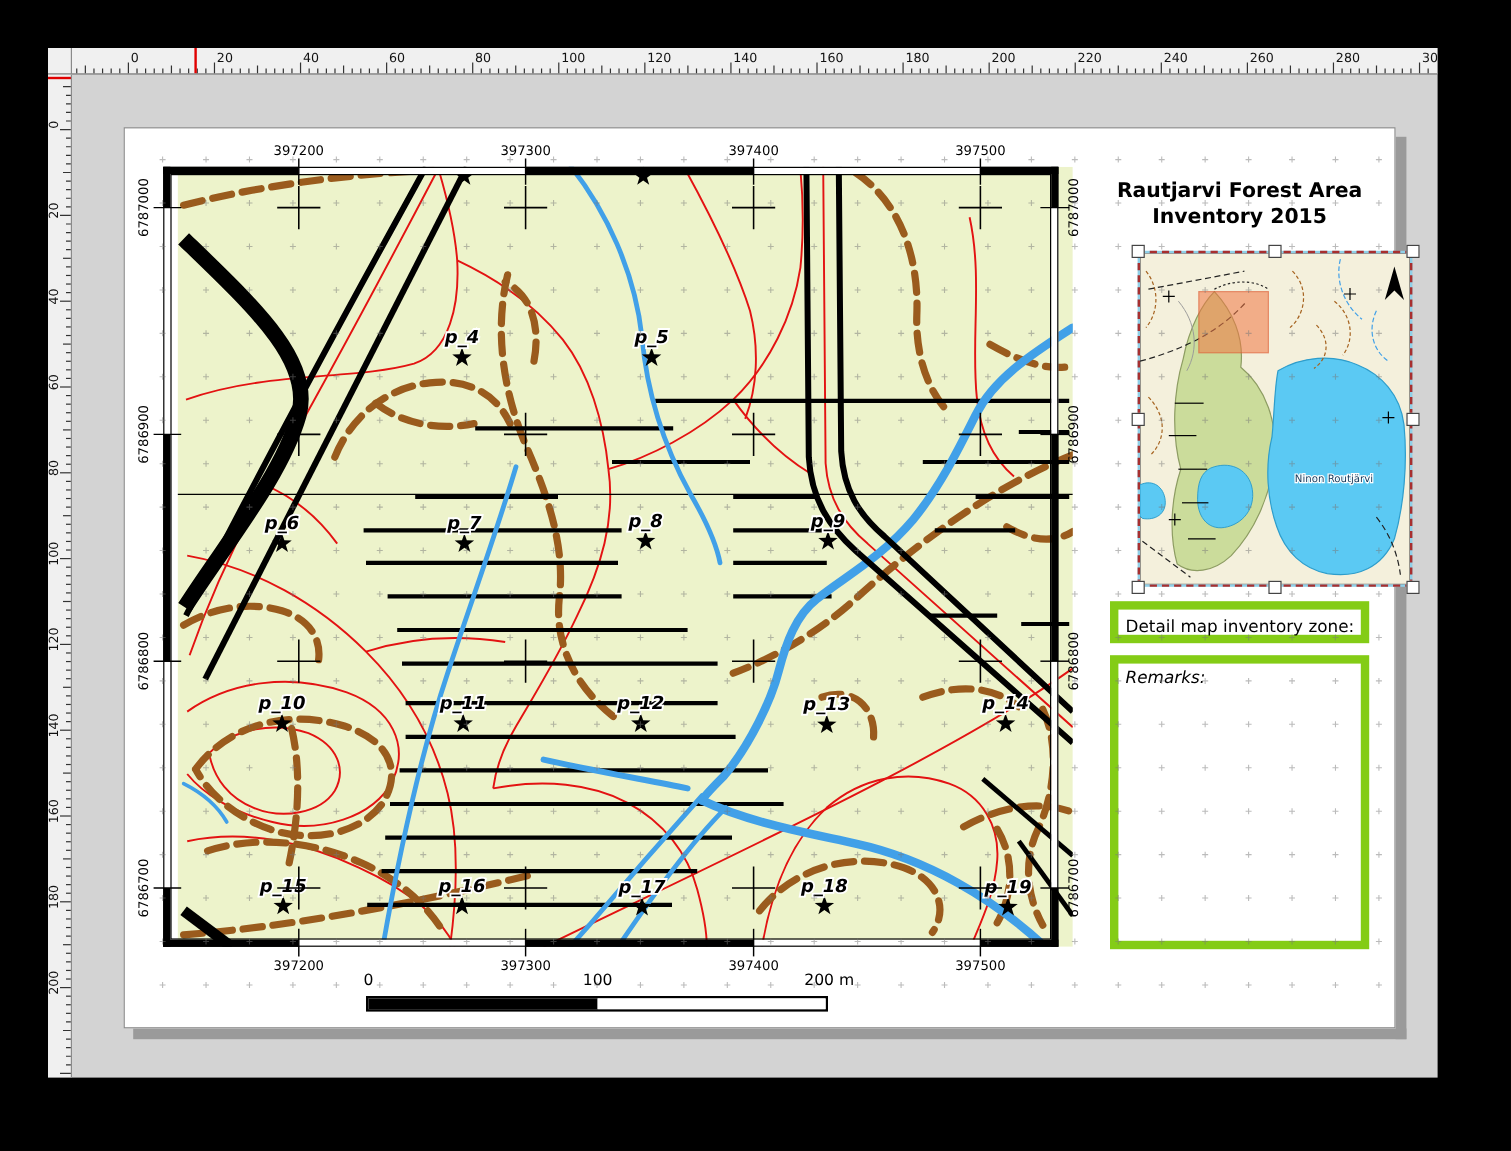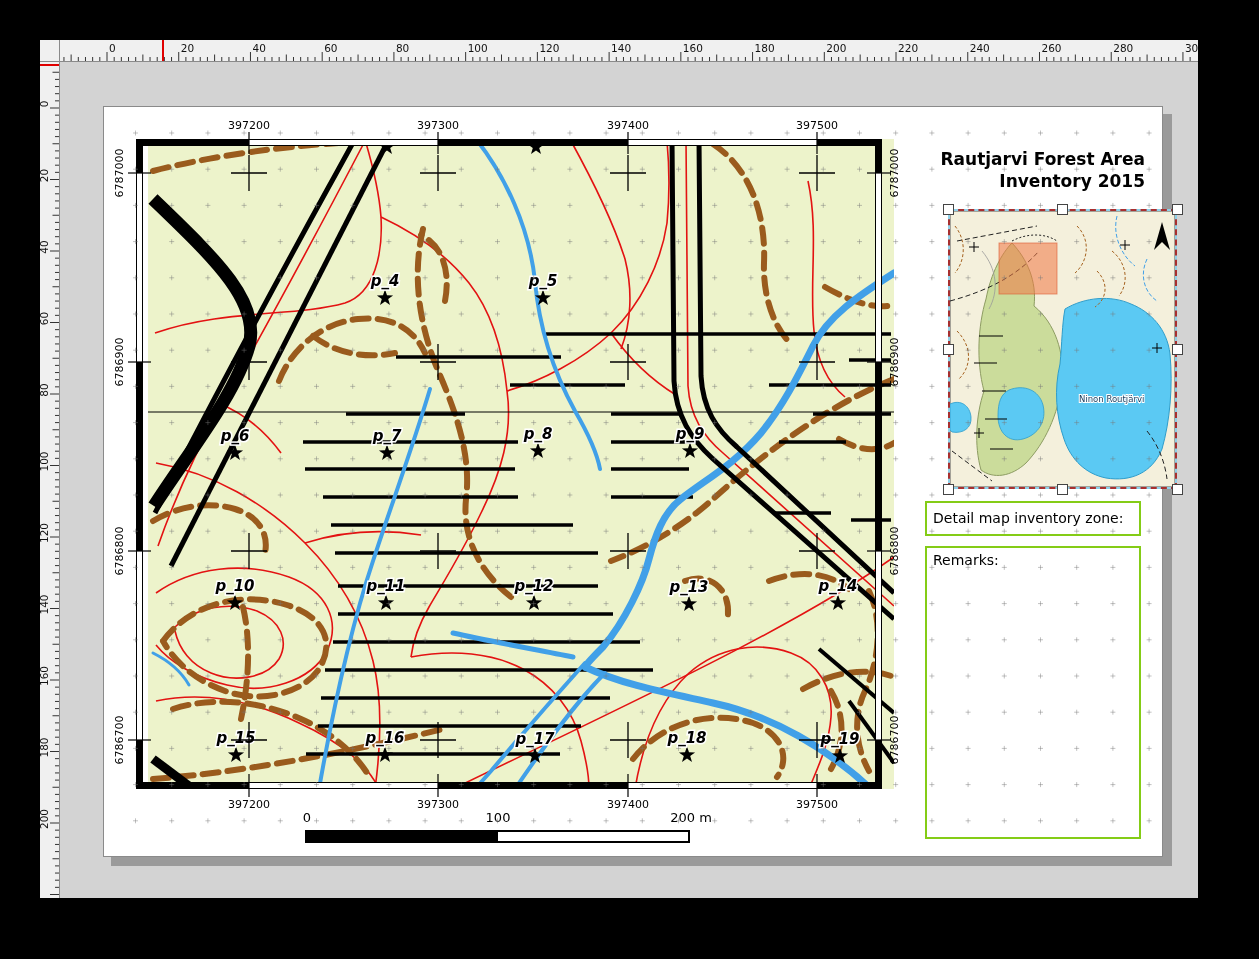--- a/index.html
+++ b/index.html
@@ -12,30 +12,30 @@
   #ruler-top{position:absolute;left:40px;top:40px;width:1158px;height:22px;background:#f0f0f0;
              border-bottom:1px solid #8a8a8a;box-sizing:border-box;}
   #ruler-left{position:absolute;left:40px;top:62px;width:20px;height:836px;background:#f0f0f0;
               border-right:1px solid #8a8a8a;box-sizing:border-box;}
   #ruler-corner{position:absolute;left:40px;top:40px;width:20px;height:22px;background:#f0f0f0;
                 border-bottom:1px solid #8a8a8a;border-right:1px solid #8a8a8a;box-sizing:border-box;}
   #map-item{position:absolute;left:44px;top:32px;width:746px;height:650px;font-style:italic;}
   #map-item svg{display:block;}
   #annot-svg{position:absolute;left:0;top:0;pointer-events:none;}
   #grid-overlay{position:absolute;left:0;top:0;pointer-events:none;}
-  #title-block{position:absolute;left:817px;top:41px;width:224px;text-align:right;
+  #title-block{position:absolute;left:817px;top:41px;width:224px;text-align:center;
                font-size:17px;font-weight:bold;color:#000;line-height:22px;}
   #overview-wrap{position:absolute;left:818px;top:102px;width:229px;height:280px;margin-left:26px;}
   #overview-sel-outer{position:absolute;left:0;top:0;right:0;bottom:0;border:2px solid #8fd0e8;box-sizing:border-box;}
   #overview-sel-dash{position:absolute;left:0;top:0;right:0;bottom:0;border:2px dashed #a82f2f;box-sizing:border-box;}
   .handle{position:absolute;width:11px;height:11px;background:#fff;border:1px solid #444;box-sizing:border-box;}
-  .side-box{position:absolute;left:821px;width:216px;background:#fff;border:2px solid #84cc16;
+  .side-box{position:absolute;left:821px;width:216px;background:#fff;border:7px solid #84cc16;
             box-sizing:border-box;font-size:14px;color:#000;}
   #detail-box{top:394px;height:35px;line-height:31px;padding-left:6px;}
-  #remarks-box{top:439px;height:293px;padding:4px 12px 0 6px;}
+  #remarks-box{top:439px;height:245px;padding:4px 12px 0 6px;font-style:italic;}
   #scalebar{position:absolute;}
   #scalebar .bar{position:absolute;border:2px solid #000;box-sizing:border-box;}
   #scalebar .seg-black{position:absolute;background:#000;}
   #scalebar .seg-white{position:absolute;background:#fff;}
   .sb-label{position:absolute;transform:translateX(-50%);font-size:13px;color:#000;white-space:nowrap;}
   .red-marker{position:absolute;background:#e00000;}
 </style>
 </head>
 <body>
 

